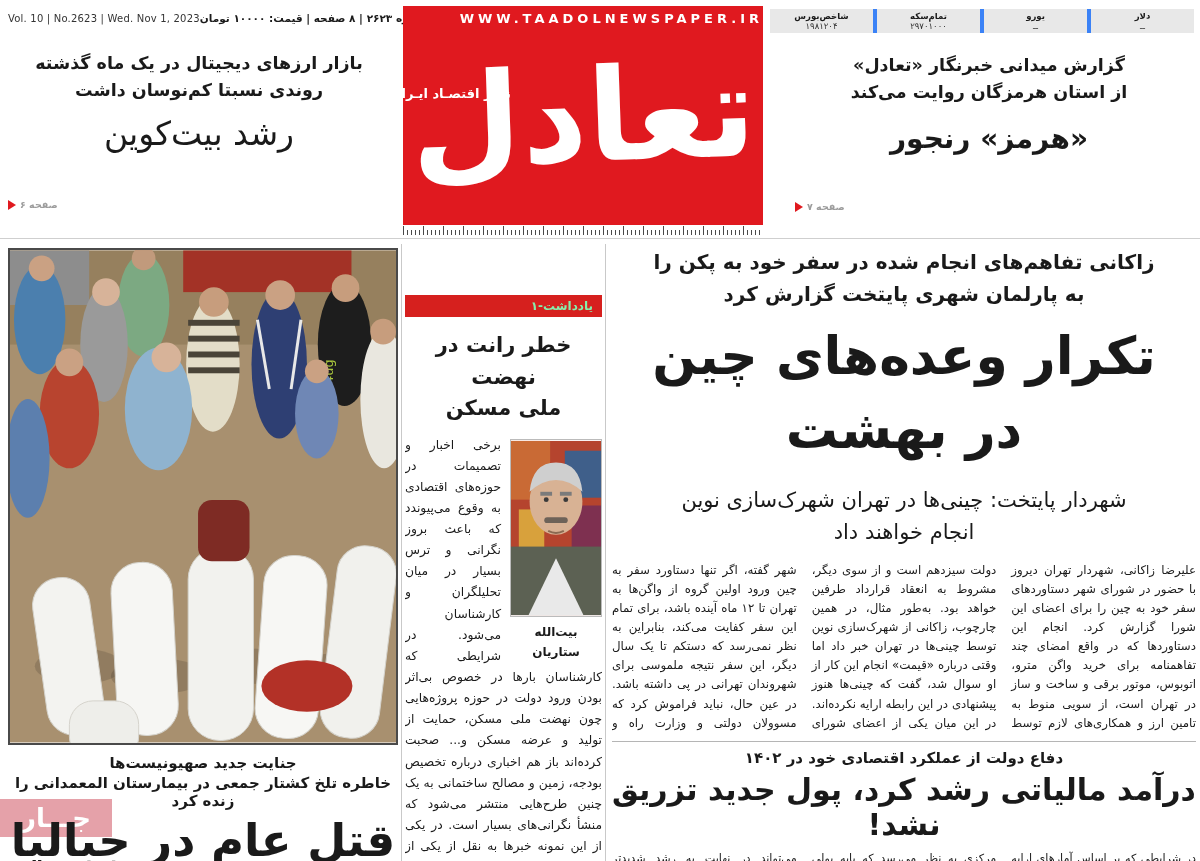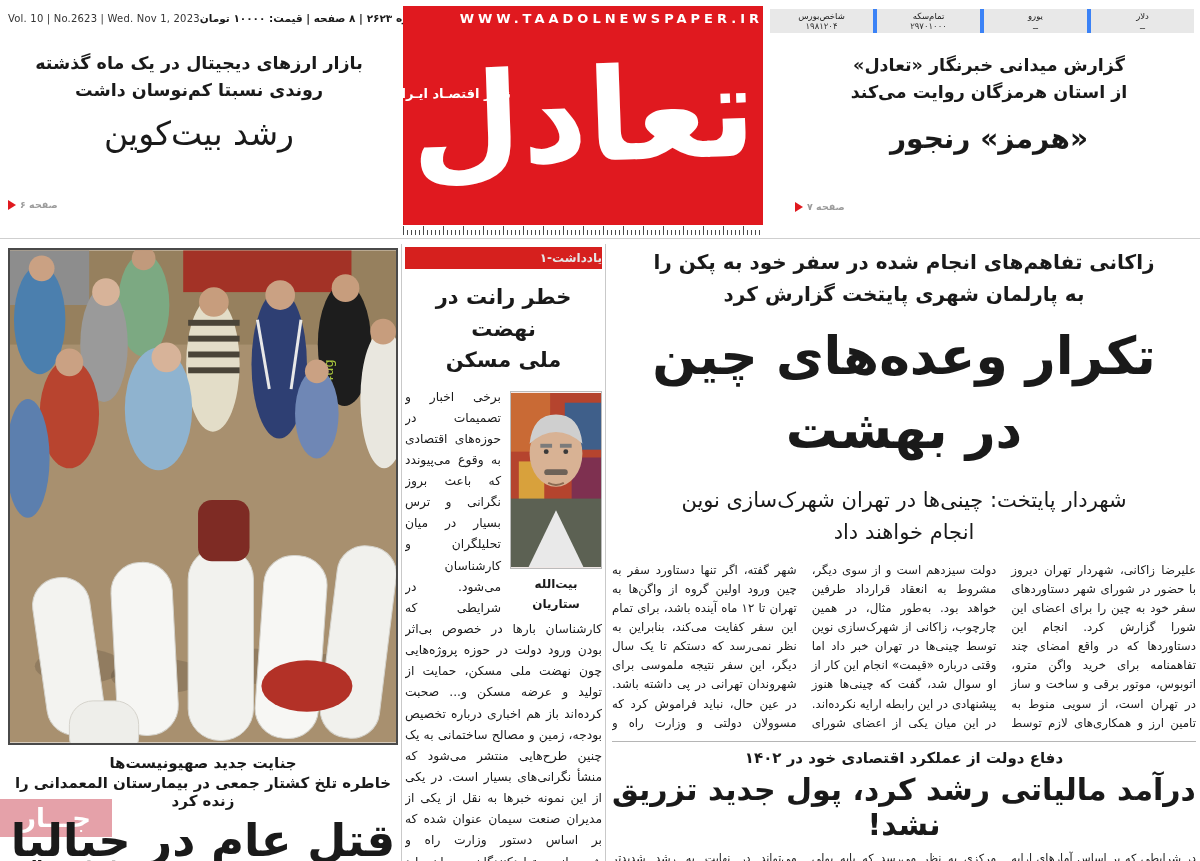--- a/index.html
+++ b/index.html
@@ -29,21 +29,21 @@
     color:#fff; font-size:128px; line-height:1.45; font-weight:700;
     transform:rotate(-2deg);
   }
   .logo-tagline { position:absolute; top:80px; right:252px; color:#fff; font-size:13px; font-weight:700; letter-spacing:1px; white-space:nowrap; }
   .markets {
     position:absolute; left:770px; top:9px; width:424px; height:24px;
     background:#e8e8e8; display:flex; direction:rtl; align-items:stretch;
   }
   .market { flex:1; display:flex; flex-direction:column; align-items:center; justify-content:center; border-left:4px solid #3b82f6; }
   .market:last-child { border-left:none; }
-  .market .lbl { font-size:8.5px; font-weight:400; line-height:1.2; }
+  .market .lbl { font-size:8.5px; font-weight:700; line-height:1.2; }
   .market .val { font-size:8.5px; color:#333; line-height:1.2; }
   .top-story { position:absolute; text-align:center; }
   .ts-right { left:788px; top:52px; width:402px; }
   .ts-left  { left:0;    top:50px; width:398px; }
   .kicker-sm { font-size:17.5px; font-weight:800; line-height:1.55; }
   .ts-right .head { font-size:28px; font-weight:700; margin-top:16px; letter-spacing:-1px; }
   .ts-left  .head { font-size:33px; font-weight:400; line-height:1.35; margin-top:8px; }
   .pageref { position:absolute; display:flex; direction:rtl; align-items:center; gap:4px; color:#9c9c9c; font-size:9.5px; font-weight:700; }
   .pageref .tri { width:0; height:0; border-top:5px solid transparent; border-bottom:5px solid transparent; border-left:8px solid #e0191f; }
   .pr-right { left:795px; top:201px;text-align:center; }
@@ -58,21 +58,21 @@
   
   .photo-sec { position:absolute; left:8px; top:248px; width:390px; z-index:2; }
   .news-photo { width:390px; height:497px; border:2px solid #4a4a4a; display:block; }
   .photo-cap1 { margin-top:9px; text-align:center; font-size:15px; font-weight:800; }
   .photo-cap2 { text-align:center; font-size:15px; font-weight:800; margin-top:2px; }
   .photo-head { position:relative; z-index:2; text-align:center; font-size:45px; font-weight:900; margin-top:4px; letter-spacing:-1px; }
   .ribbon { position:absolute; left:0; top:799px; width:112px; height:38px; background:#e49aa3; opacity:.93; z-index:1;
             display:flex; align-items:center; justify-content:center; color:#fff; font-size:26px; font-weight:900; }
   
   .note { position:absolute; left:405px; top:247px; width:197px; height:614px; overflow:hidden; }
-  .note-bar { background:#d6201e; color:#e5e5e5; height:22px; display:flex; align-items:center; padding:0 0; font-size:12px; font-weight:700; }
+  .note-bar { background:#d6201e; color:#86efac; height:22px; display:flex; align-items:center; padding:0 9px; font-size:12px; font-weight:700;margin-top:48px; }
   .note-head { text-align:center; font-size:21px; font-weight:800; line-height:1.5; margin:13px 0 10px; }
   .note-body { font-size:12.3px; line-height:1.72; text-align:justify; }
   .author-box { float:right; width:92px; margin:4px 0 4px 9px; }
   .author-photo { width:92px; height:178px; border:1px solid #bbb; display:block; }
   .author-name { text-align:center; font-size:12px; font-weight:800; margin-top:5px; }
   
   .main { position:absolute; left:612px; top:246px; width:584px; }
   .main-kicker { text-align:center; font-size:20px; font-weight:800; line-height:1.6; }
   .main-head { text-align:center; font-size:52px; font-weight:900; line-height:1.42; margin-top:10px; letter-spacing:-1px; }
   .main-sub { text-align:center; font-size:21px; font-weight:400; line-height:1.55; margin-top:16px; }

